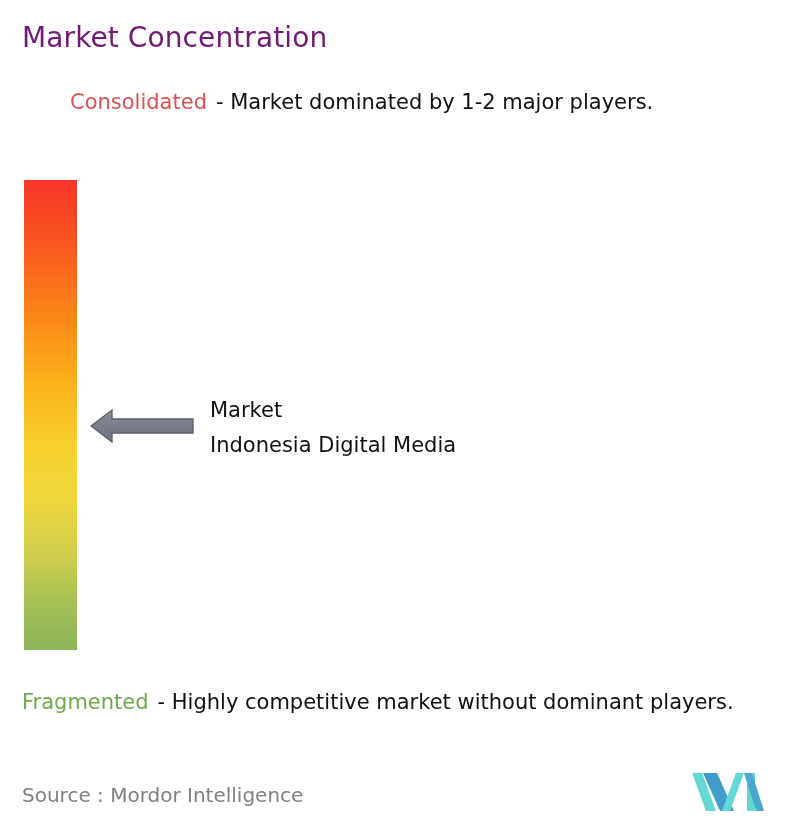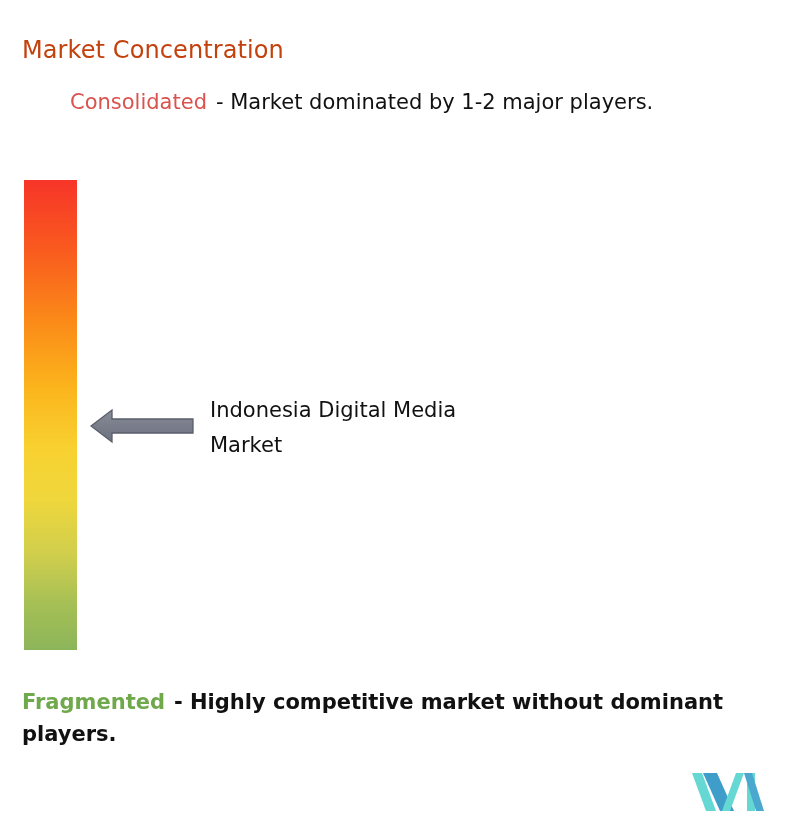--- a/index.html
+++ b/index.html
@@ -20,27 +20,26 @@
     position: absolute;
     inset: 0;
     background: #ffffff;
   }
 
   
   .chart-title {
     position: absolute;
     left: 22px;
     top: 20px;
-    font-size: 24px;
+    font-size: 28px;
     line-height: 36px;
-    color: #c2410c;
+    color: #701a75;
     font-weight: 400;
     letter-spacing: 0.1px;
     white-space: nowrap;
-    margin-top: 12px;
   }
 
   
   .legend-top {
     position: absolute;
     left: 22px;
     top: 86px;
     width: 752px;
     font-size: 21px;
     line-height: 32px;
@@ -48,21 +47,21 @@
     font-weight: 400;
   }
   .legend-bottom {
     position: absolute;
     left: 22px;
     top: 686px;
     width: 760px;
     font-size: 21px;
     line-height: 32px;
     color: #111111;
-    font-weight: 700;
+    font-weight: 400;
   }
   .kw-consolidated {
     color: #d9534f;
     margin-left: 48px;
   }
   .kw-fragmented {
     color: #70a84c;
   }
   .kw-gap {
     display: inline-block;
@@ -158,28 +157,32 @@
           <stop offset="0%" stop-color="#8a8e9a"></stop>
           <stop offset="45%" stop-color="#7b7f8c"></stop>
           <stop offset="100%" stop-color="#6e7280"></stop>
         </linearGradient>
       </defs>
       <polygon points="1,19 22,3 22,12 103,12 103,26 22,26 22,35" fill="url(#arrGrad)" stroke="#5a5e6b" stroke-width="1.3" stroke-linejoin="miter"></polygon>
     </svg>
   </div>
 
   <div class="pointer-label">
+    <div>Market</div>
     <div>Indonesia Digital Media</div>
-    <div>Market</div>
   </div>
 
   <div class="legend-bottom">
     <span class="kw-fragmented" style="color: rgb(112, 168, 76);">Fragmented</span><span class="kw-gap"></span><span>- Highly competitive market without dominant players.</span>
   </div>
 
+  <div class="source">
+    <span class="src-label">Source :</span>
+    <span class="src-value">Mordor Intelligence</span>
+  </div>
 
   <div class="logo">
     <svg viewBox="0 0 72 46" xmlns="http://www.w3.org/2000/svg">
 
       <polygon points="0,4 10,4 24,42 14,42" fill="#66d8d4"></polygon>
 
       <polygon points="11,4 25,4 42,42 28,42" fill="#3f9ec9"></polygon>
 
       <polygon points="30,42 44,4 52,4 38,42" fill="#66d8d4"></polygon>
 

